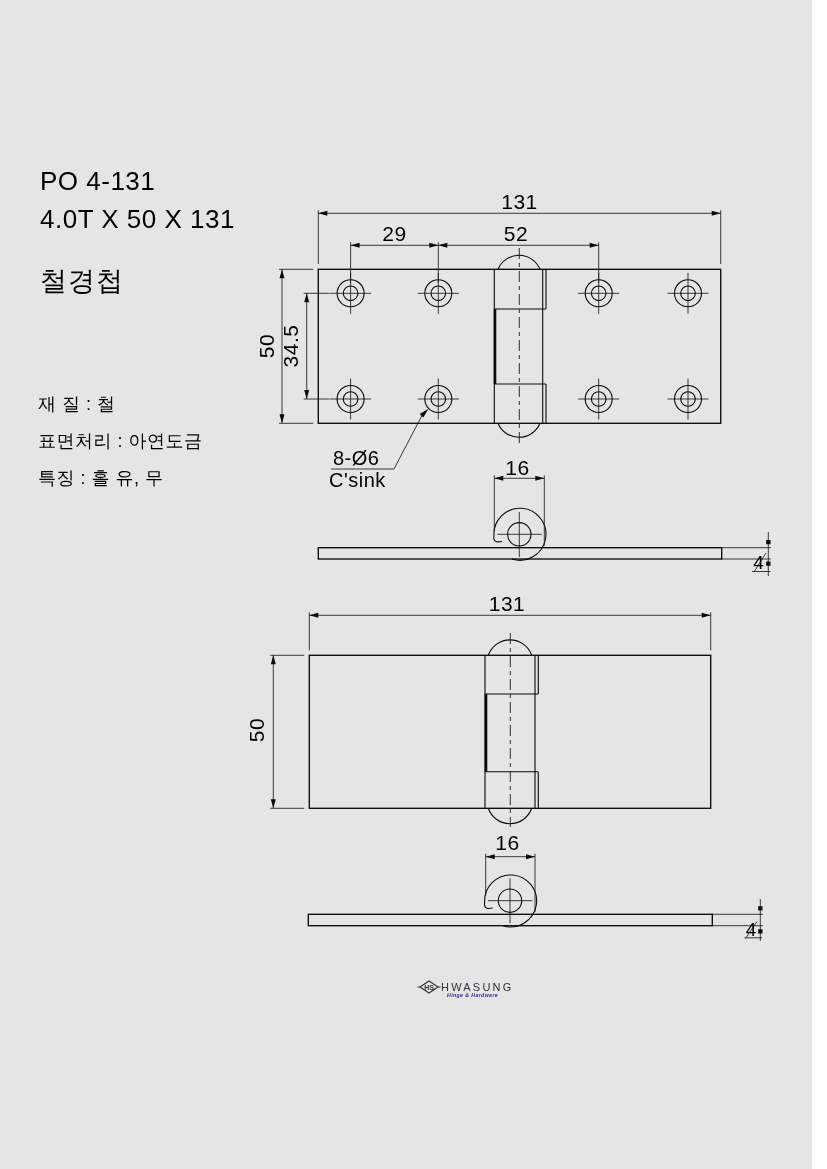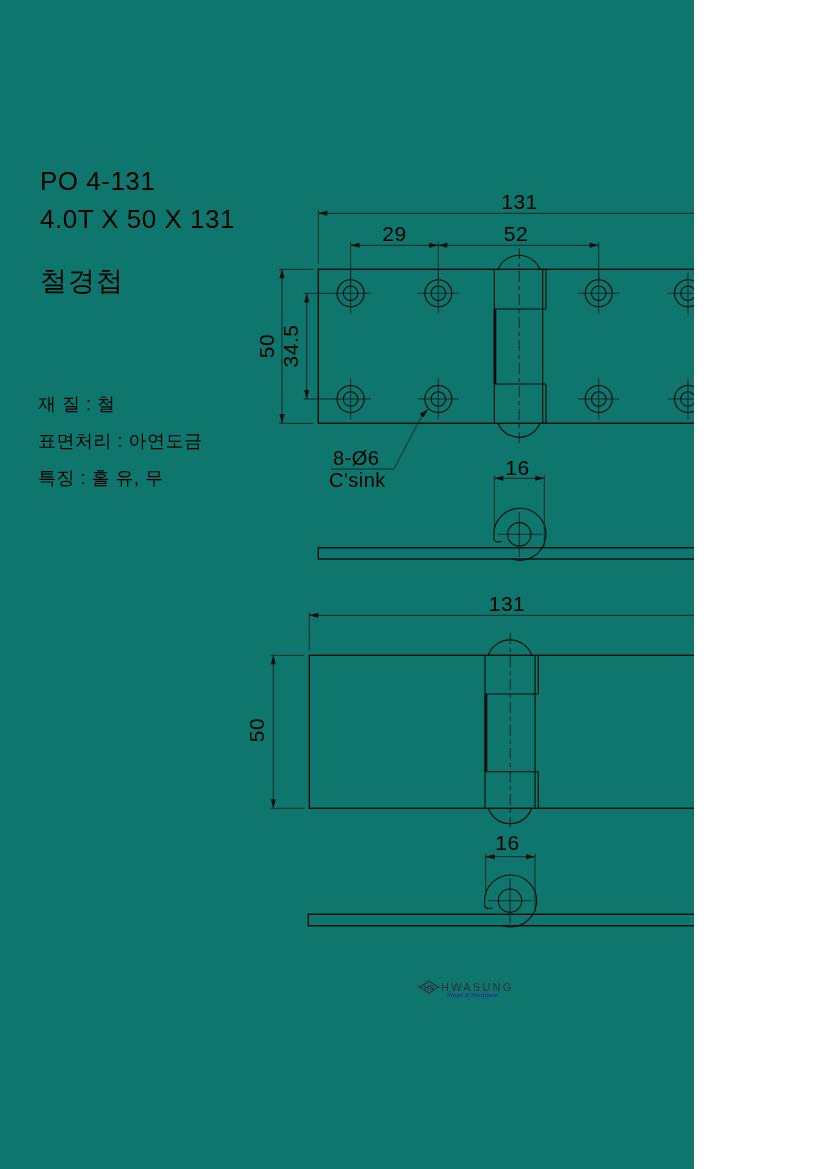--- a/index.html
+++ b/index.html
@@ -1,16 +1,16 @@
 <!DOCTYPE html>
 <html><head>
 <meta charset="utf-8">
 <style>
   html,body{margin:0;padding:0;background:#ffffff;}
-  .sheet{position:relative;width:694px;height:1169px;background:#0f766e;overflow:hidden;}
+  .sheet{position:relative;width:812px;height:1169px;background:#e5e5e5;overflow:hidden;}
   svg{display:block;}
   text{font-family:"Liberation Sans","DejaVu Sans",sans-serif;fill:#000000;}
   .t-part{font-size:26px;letter-spacing:0.5px;}
   .t-spec{font-size:26px;letter-spacing:0.5px;}
   .t-name{font-size:27px;letter-spacing:1px;}
   .t-note{font-size:18px;letter-spacing:0.5px;}
   .t-dim{font-size:21px;letter-spacing:0.5px;}
   .t-dim-s{font-size:19px;}
   .t-callout{font-size:20px;letter-spacing:0.5px;}
   .ln{stroke:#0a0a0a;stroke-width:1.35;fill:none;}

